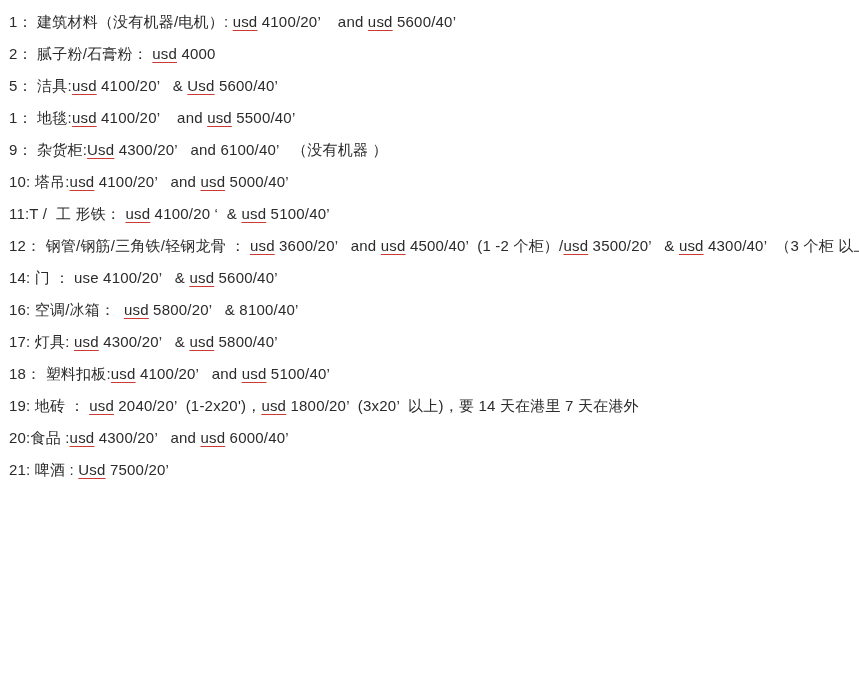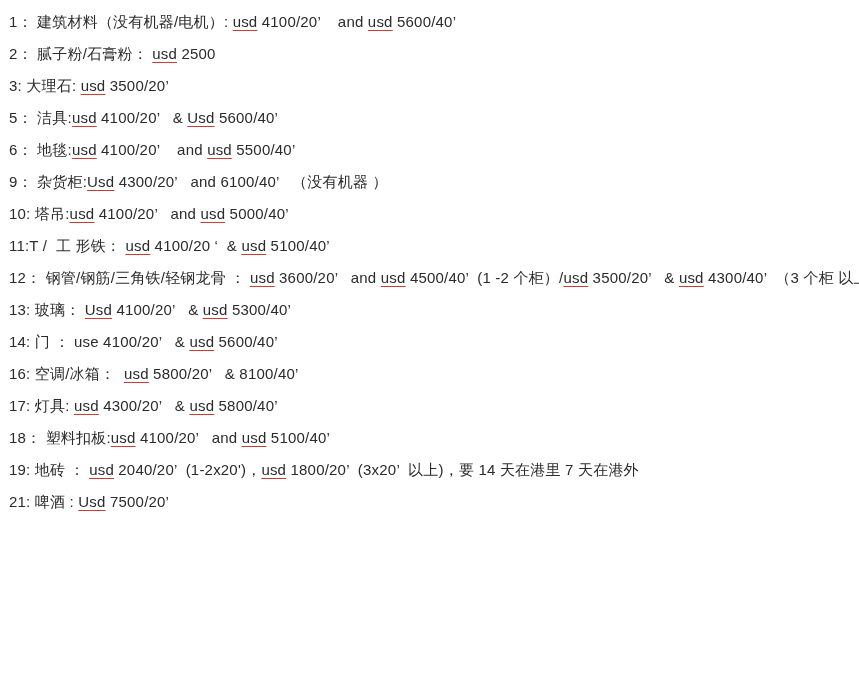--- a/index.html
+++ b/index.html
@@ -33,28 +33,27 @@
     text-underline-offset: 3px;
     text-decoration-skip-ink: none;
     text-decoration: underline;
   }
 </style>
 </head>
 <body>
 
 <div class="doc" style="background: rgb(255, 255, 255); color: rgb(43, 43, 43);">
     <div class="line"><span>1： 建筑材料（没有机器/电机）: </span><span class="sq" style="text-decoration-color: rgb(204, 59, 51);">usd</span><span> 4100/20’    and </span><span class="sq" style="text-decoration-color: rgb(204, 59, 51);">usd</span><span> 5600/40’</span></div>
-    <div class="line"><span>2： 腻子粉/石膏粉： </span><span class="sq" style="text-decoration-color: rgb(204, 59, 51);">usd</span><span> 2500</span></div>
-    <div class="line"><span>3: 大理石: </span><span class="sq" style="text-decoration-color: rgb(204, 59, 51);">usd</span><span> 3500/20’</span></div>
+    <div class="line"><span>2： 腻子粉/石膏粉： </span><span class="sq" style="text-decoration-color: rgb(204, 59, 51);">usd</span><span> 4000</span></div>
     <div class="line"><span>5： 洁具:</span><span class="sq" style="text-decoration-color: rgb(204, 59, 51);">usd</span><span> 4100/20’   &amp; </span><span class="sq" style="text-decoration-color: rgb(204, 59, 51);">Usd</span><span> 5600/40’</span></div>
-    <div class="line"><span>6： 地毯:</span><span class="sq" style="text-decoration-color: rgb(204, 59, 51);">usd</span><span> 4100/20’    and </span><span class="sq" style="text-decoration-color: rgb(204, 59, 51);">usd</span><span> 5500/40’</span></div>
+    <div class="line"><span>1： 地毯:</span><span class="sq" style="text-decoration-color: rgb(204, 59, 51);">usd</span><span> 4100/20’    and </span><span class="sq" style="text-decoration-color: rgb(204, 59, 51);">usd</span><span> 5500/40’</span></div>
     <div class="line"><span>9： 杂货柜:</span><span class="sq" style="text-decoration-color: rgb(204, 59, 51);">Usd</span><span> 4300/20’   and 6100/40’   （没有机器 ）</span></div>
     <div class="line"><span>10: 塔吊:</span><span class="sq" style="text-decoration-color: rgb(204, 59, 51);">usd</span><span> 4100/20’   and </span><span class="sq" style="text-decoration-color: rgb(204, 59, 51);">usd</span><span> 5000/40’</span></div>
     <div class="line"><span>11:T /  工 形铁： </span><span class="sq" style="text-decoration-color: rgb(204, 59, 51);">usd</span><span> 4100/20 ‘  &amp; </span><span class="sq" style="text-decoration-color: rgb(204, 59, 51);">usd</span><span> 5100/40’</span></div>
     <div class="line"><span>12： 钢管/钢筋/三角铁/轻钢龙骨 ： </span><span class="sq" style="text-decoration-color: rgb(204, 59, 51);">usd</span><span> 3600/20’   and </span><span class="sq" style="text-decoration-color: rgb(204, 59, 51);">usd</span><span> 4500/40’  (1 -2 个柜）/</span><span class="sq" style="text-decoration-color: rgb(204, 59, 51);">usd</span><span> 3500/20’   &amp; </span><span class="sq" style="text-decoration-color: rgb(204, 59, 51);">usd</span><span> 4300/40’  （3 个柜 以上）</span></div>
-    <div class="line"><span>13: 玻璃： </span><span class="sq" style="text-decoration-color: rgb(204, 59, 51);">Usd</span><span> 4100/20’   &amp; </span><span class="sq" style="text-decoration-color: rgb(204, 59, 51);">usd</span><span> 5300/40’</span></div>
     <div class="line"><span>14: 门 ： use 4100/20’   &amp; </span><span class="sq" style="text-decoration-color: rgb(204, 59, 51);">usd</span><span> 5600/40’</span></div>
     <div class="line"><span>16: 空调/冰箱：  </span><span class="sq" style="text-decoration-color: rgb(204, 59, 51);">usd</span><span> 5800/20’   &amp; 8100/40’</span></div>
     <div class="line"><span>17: 灯具: </span><span class="sq" style="text-decoration-color: rgb(204, 59, 51);">usd</span><span> 4300/20’   &amp; </span><span class="sq" style="text-decoration-color: rgb(204, 59, 51);">usd</span><span> 5800/40’</span></div>
     <div class="line"><span>18： 塑料扣板:</span><span class="sq" style="text-decoration-color: rgb(204, 59, 51);">usd</span><span> 4100/20’   and </span><span class="sq" style="text-decoration-color: rgb(204, 59, 51);">usd</span><span> 5100/40’</span></div>
     <div class="line"><span>19: 地砖 ： </span><span class="sq" style="text-decoration-color: rgb(204, 59, 51);">usd</span><span> 2040/20’  (1-2x20')，</span><span class="sq" style="text-decoration-color: rgb(204, 59, 51);">usd</span><span> 1800/20’  (3x20’  以上)，要 14 天在港里 7 天在港外</span></div>
+    <div class="line"><span>20:食品 :</span><span class="sq" style="text-decoration-color: rgb(204, 59, 51);">usd</span><span> 4300/20’   and </span><span class="sq" style="text-decoration-color: rgb(204, 59, 51);">usd</span><span> 6000/40’</span></div>
     <div class="line"><span>21: 啤酒 : </span><span class="sq" style="text-decoration-color: rgb(204, 59, 51);">Usd</span><span> 7500/20’</span></div>
   </div>
 
 </body></html>

